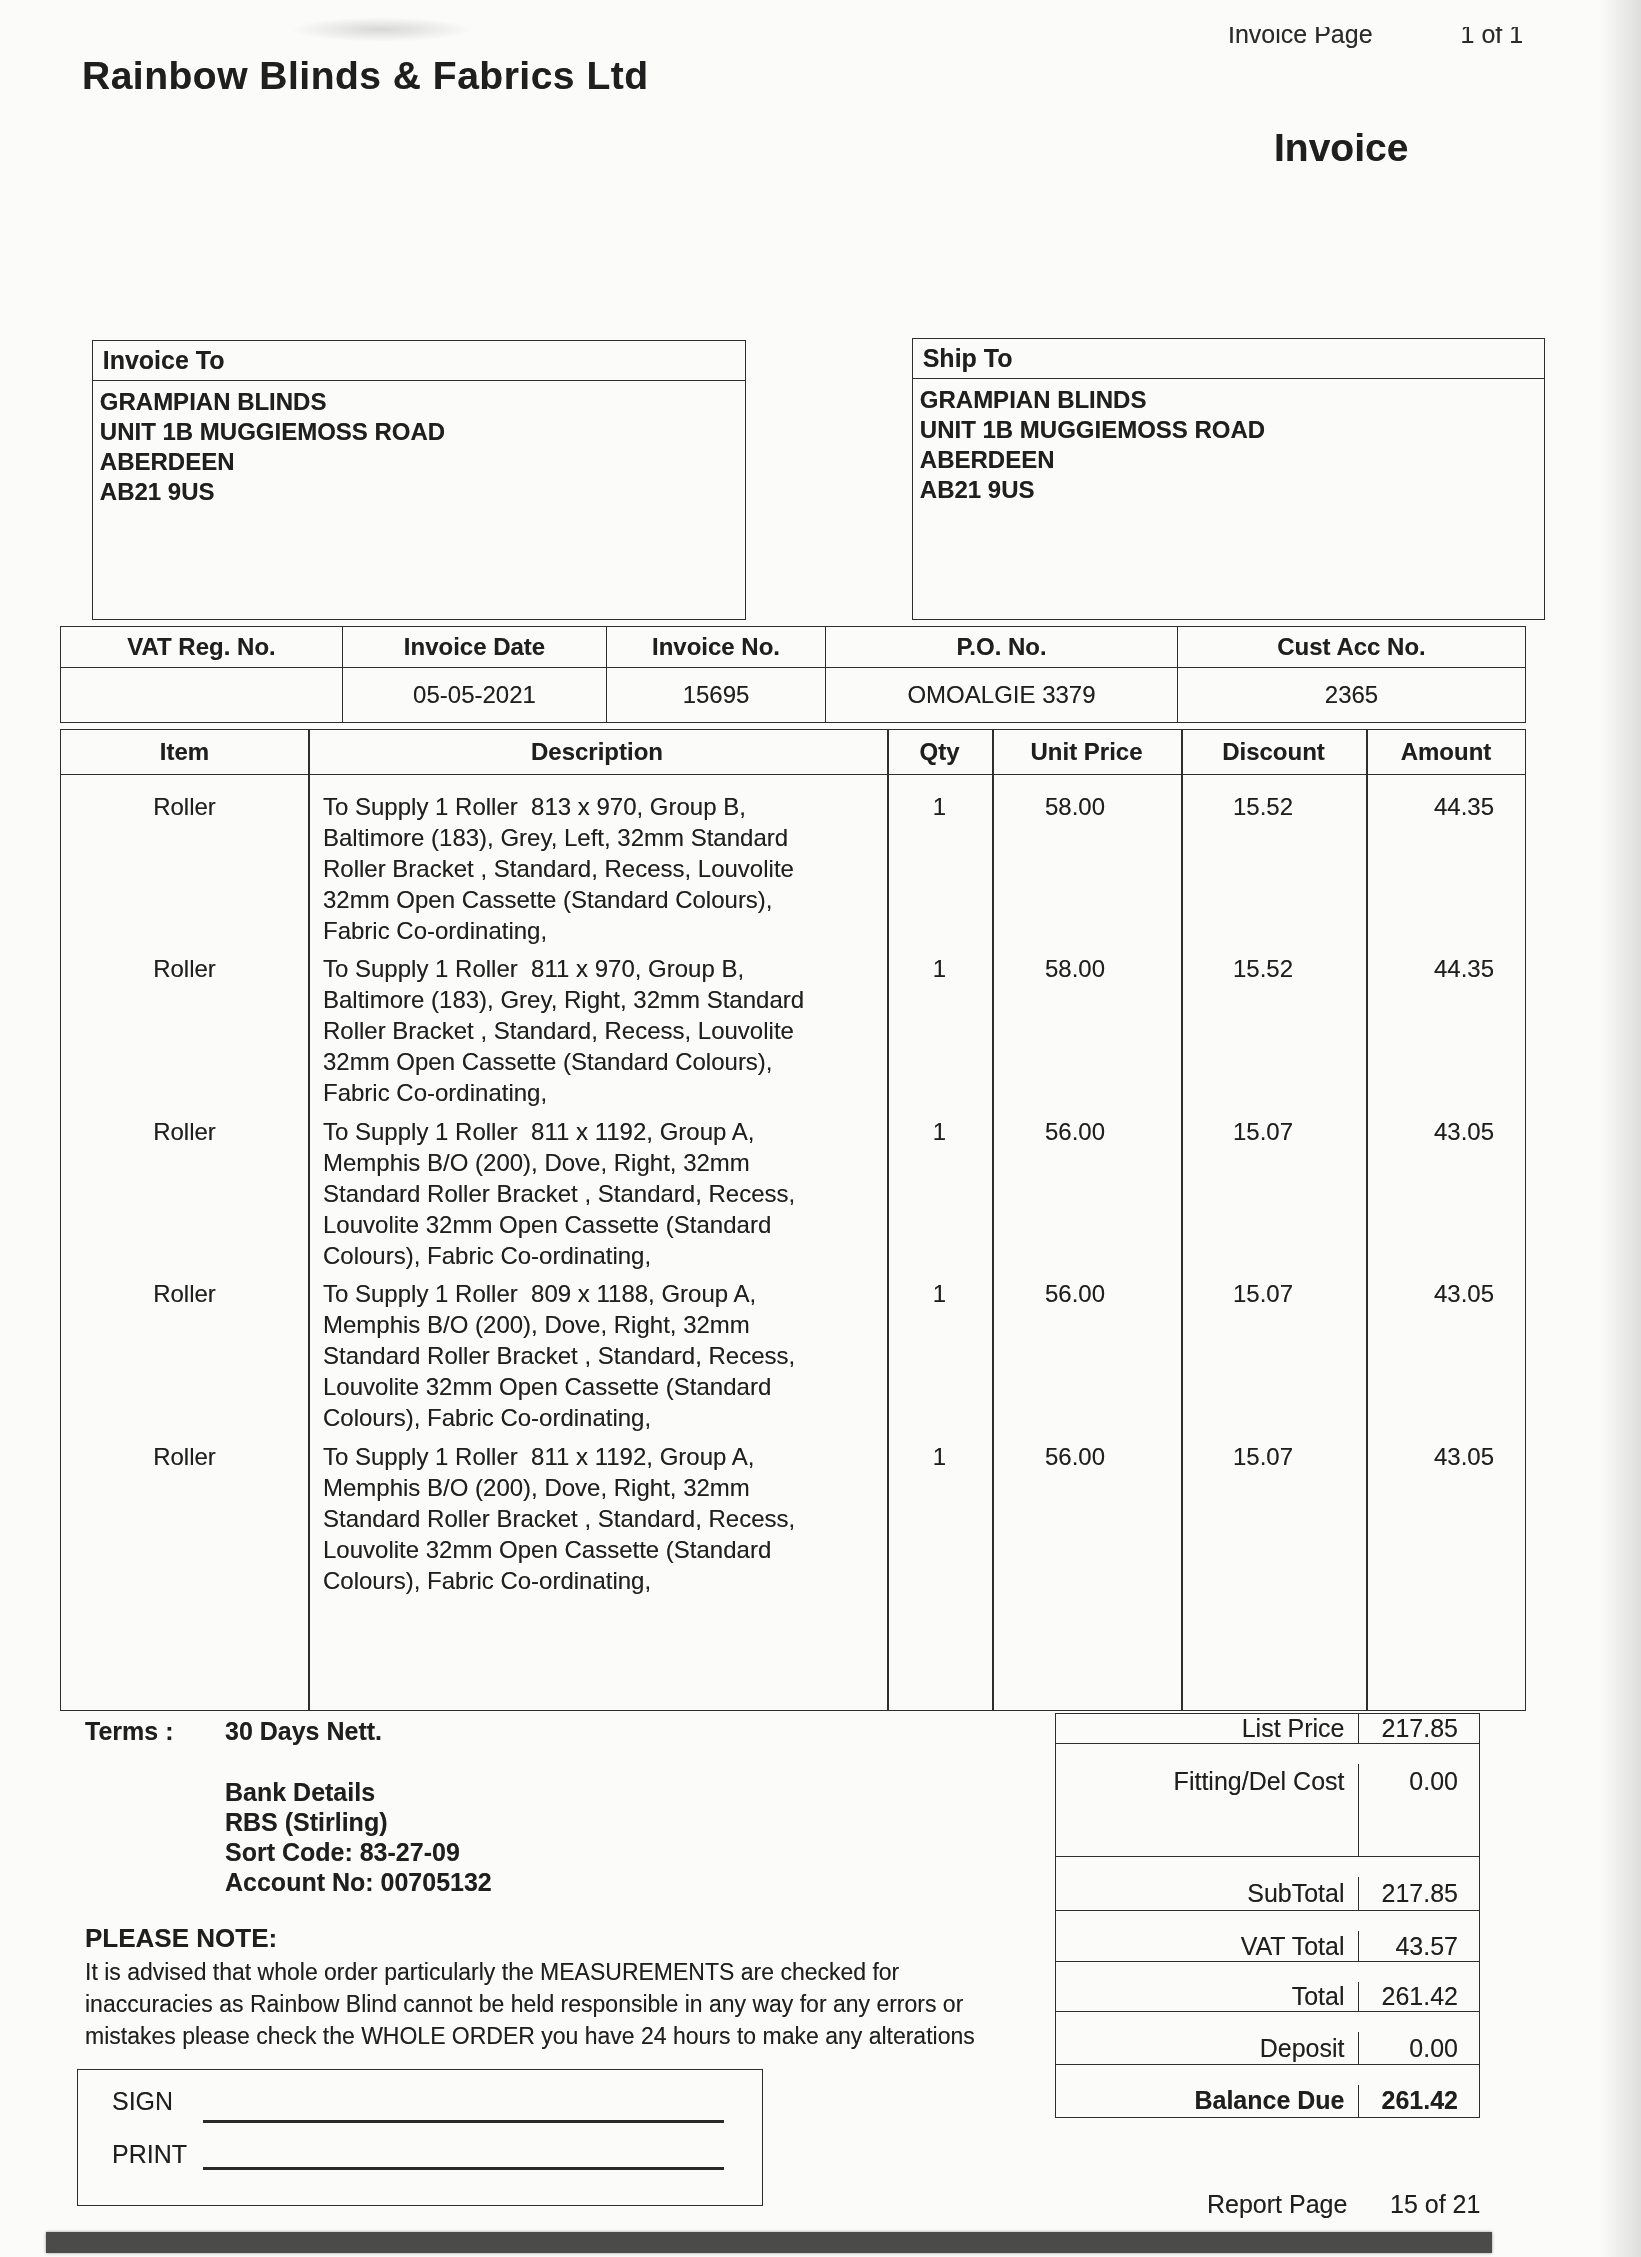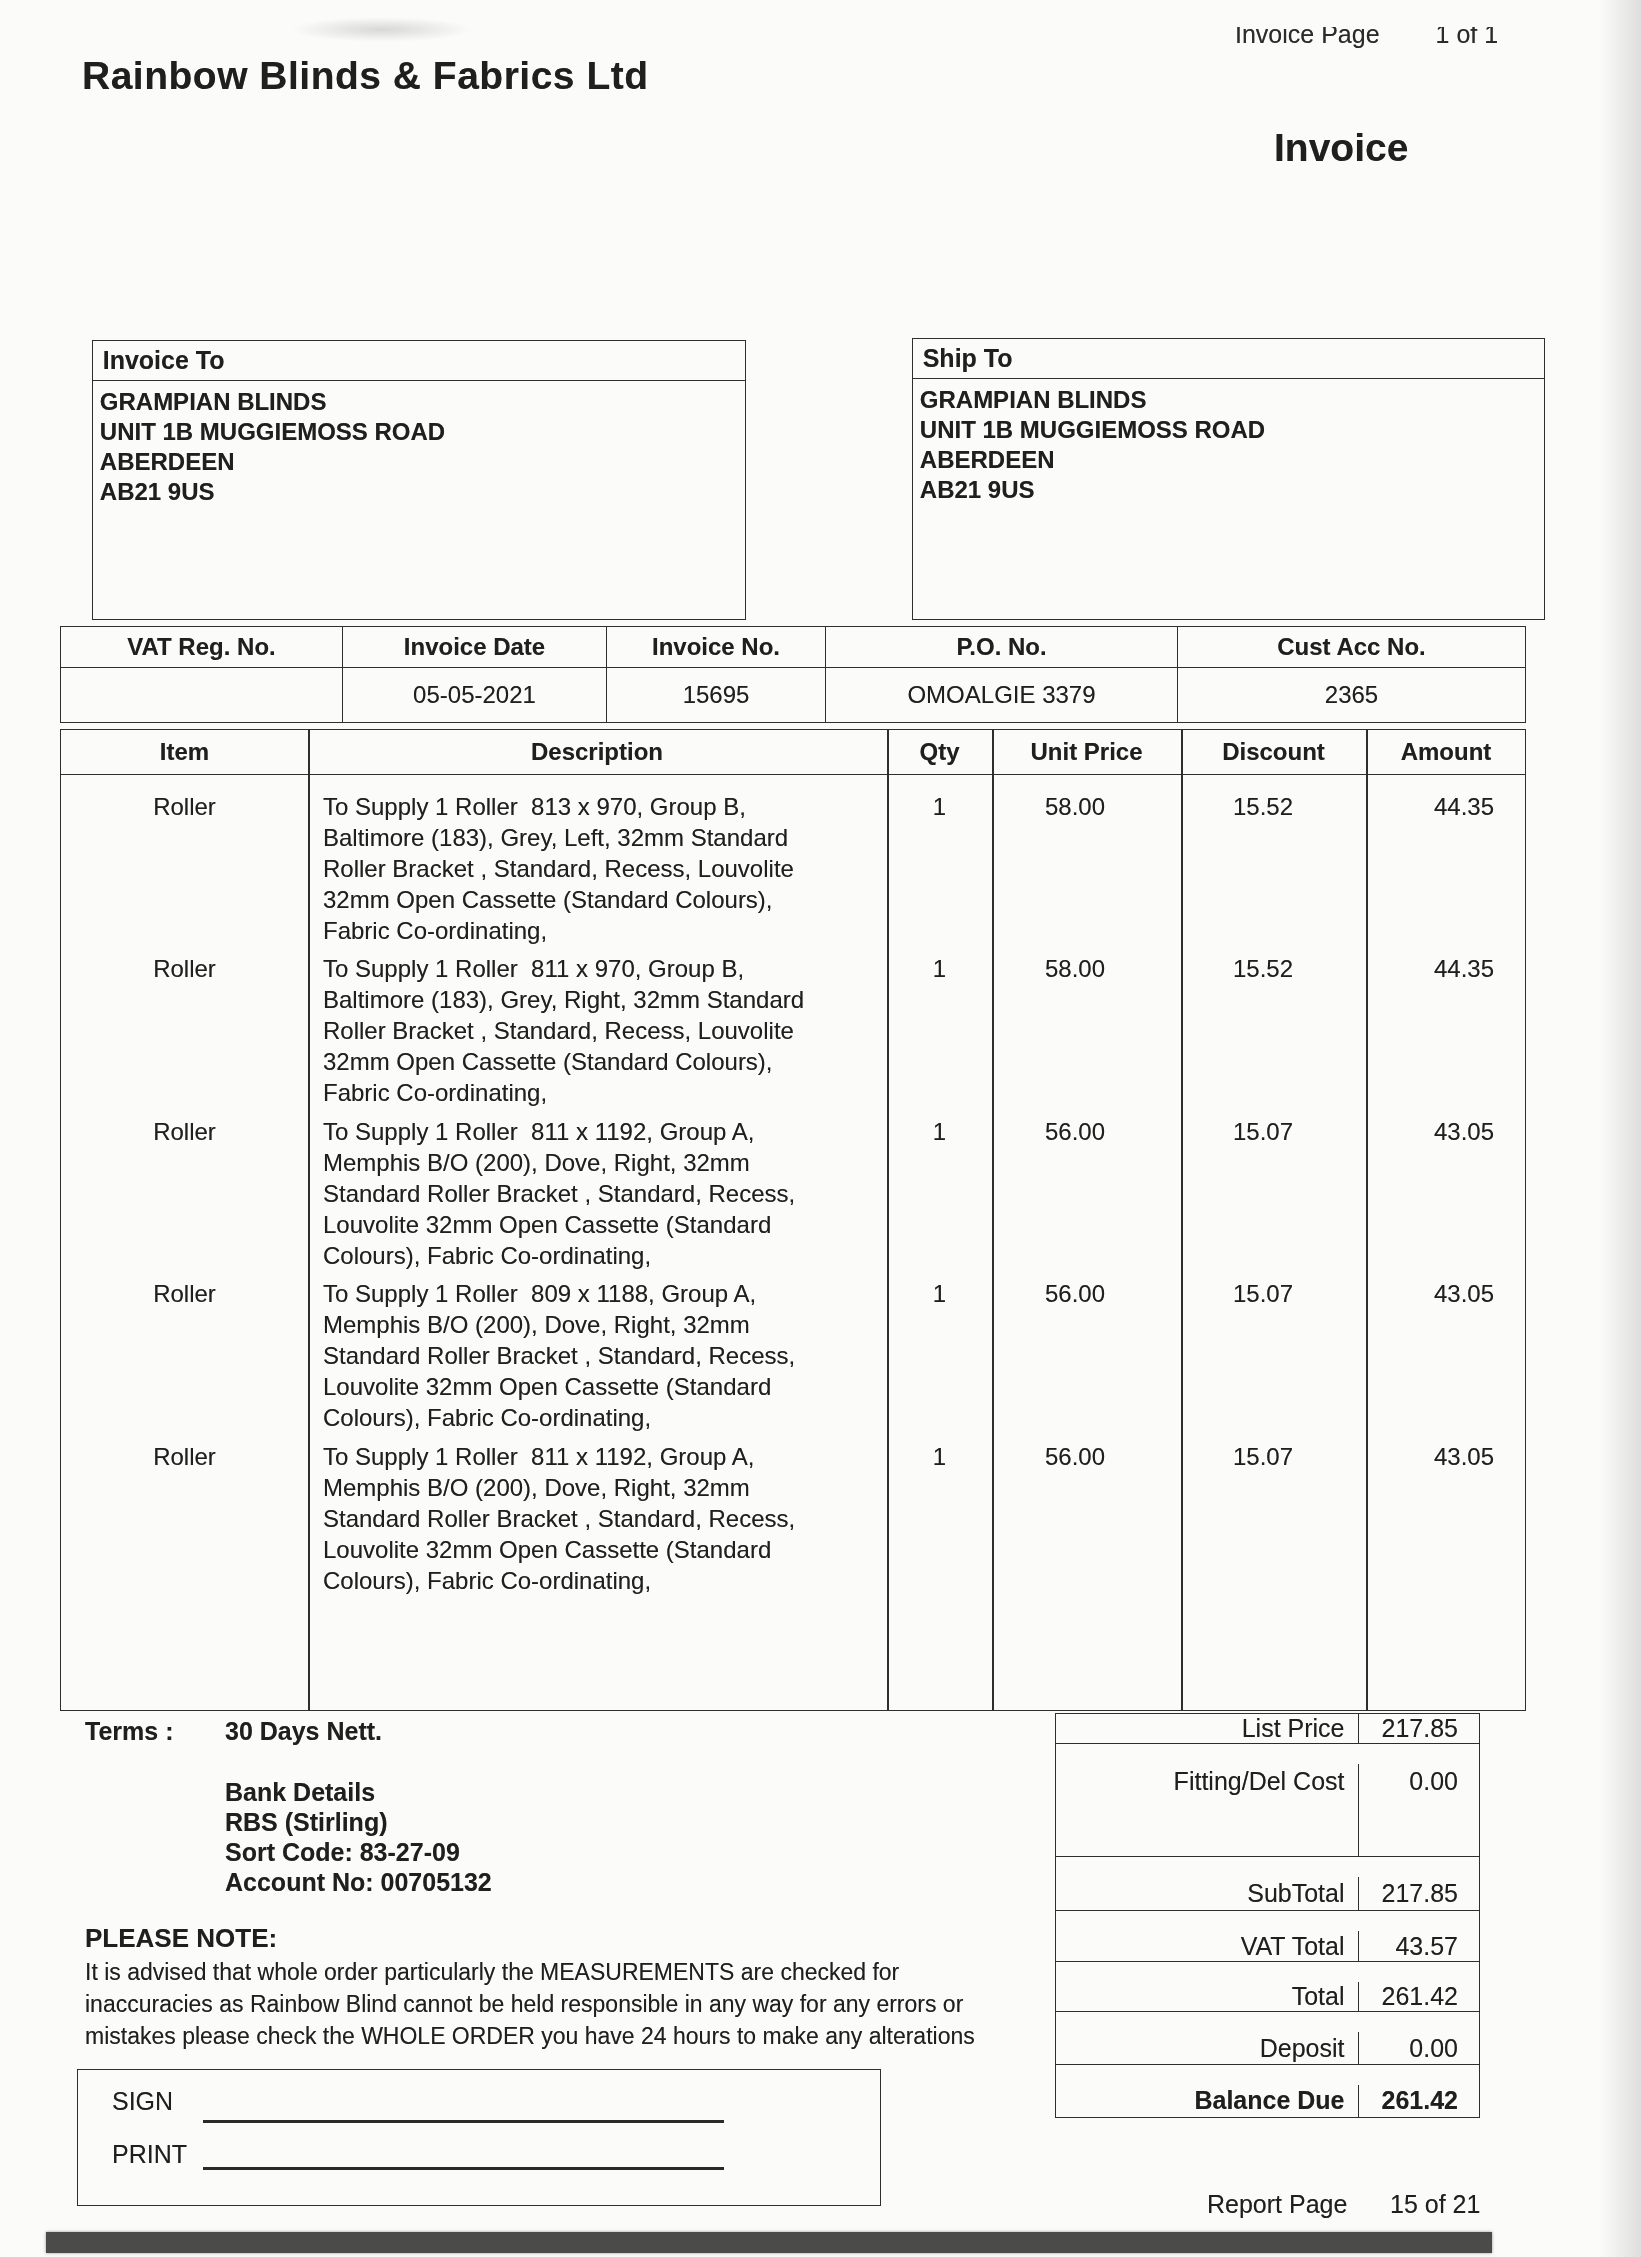--- a/index.html
+++ b/index.html
@@ -18,21 +18,21 @@
     background:linear-gradient(to right, rgba(120,120,118,0), rgba(120,120,118,.22)); }
   .scan-bar { position:absolute; left:46px; top:2232px; width:1446px; height:21px;
     background:#4b4b49; box-shadow:0 0 2.9px rgba(0,0,0,.4); }
   .scan-smudge { position:absolute; left:290px; top:17.4px; width:183px; height:25px;
     background:radial-gradient(ellipse at center, rgba(150,150,148,.35), rgba(150,150,148,0) 70%); }
 
   
   .company { position:absolute; left:82px; top:54px; font-size:39px; font-weight:700; letter-spacing:0.5px; }
   .hdr-addr { position:absolute; left:85px; top:108px; font-size:26px; line-height:33px; }
   .page-note { position:absolute; left:1228px; top:27px; height:22px; overflow:hidden; color:#2b2b2b; }
-  .page-note .inner { display:flex; gap:56px; font-size:25px; margin-top:-6.8px;margin-left:7px; }
+  .page-note .inner { display:flex; gap:88px; font-size:25px; margin-top:-6.8px; }
   .doc-title { position:absolute; left:1274px; top:126px; font-size:39px; font-weight:700; }
 
   
   .addr-box { position:absolute; border:1.9px solid #2e2e2e; background:transparent; }
   .box-invoice-to { left:92px;  top:340px; width:654px; height:280px; }
   .box-ship-to    { left:912px; top:338px; width:633px; height:282px; }
   .addr-box-label { height:40px; border-bottom:1.9px solid #2e2e2e; padding-left:9.7px;
     font-size:25px; font-weight:700; line-height:39px; }
   .addr-box-lines { padding:5.8px 0 0 6.8px; font-size:24px; font-weight:700; line-height:30px; }
 
@@ -78,21 +78,21 @@
   .t-row { display:flex; border-bottom:1.9px solid #2e2e2e; align-items:center; }
   .t-row:last-child { border-bottom:none; }
   .tr0{height:40px;} .tr1{height:133px; align-items:flex-start;} .tr1 .t-label,.tr1 .t-value{padding-top:2.9px;}
   .tr2{height:48px;} .tr3{height:43px;} .tr4{height:43px;} .tr5{height:46px;} .tr6{height:46px; font-weight:700;}
   .t-label { width:303px; text-align:right; padding-right:13.5px; border-right:1.9px solid #2e2e2e; align-self:stretch;
     display:flex; align-items:inherit; justify-content:flex-end; }
   .tr0 .t-label,.tr2 .t-label,.tr3 .t-label,.tr4 .t-label,.tr5 .t-label,.tr6 .t-label{align-items:center;}
   .t-value { flex:1; text-align:right; padding-right:21px; }
 
   
-  .sign-box { position:absolute; left:77px; top:2069px; width:804px; height:137px; border:1.9px solid #2e2e2e; }
+  .sign-box { position:absolute; left:77px; top:2069px; width:686px; height:137px; border:1.9px solid #2e2e2e; }
   .sign-label  { position:absolute; left:34px; top:17.4px; font-size:25px; }
   .print-label { position:absolute; left:34px; top:70px; font-size:25px; }
   .sig-line   { position:absolute; left:125px; width:521px; height:2.9px; background:#2a2a2a; }
   .line-sign  { top:50px; } .line-print { top:97px; }
 
   .report-label { position:absolute; left:1207px; top:2190px; font-size:25px; }
   .report-value { position:absolute; left:1390px; top:2190px; font-size:25px; }
 </style>
 </head>
 <body>

